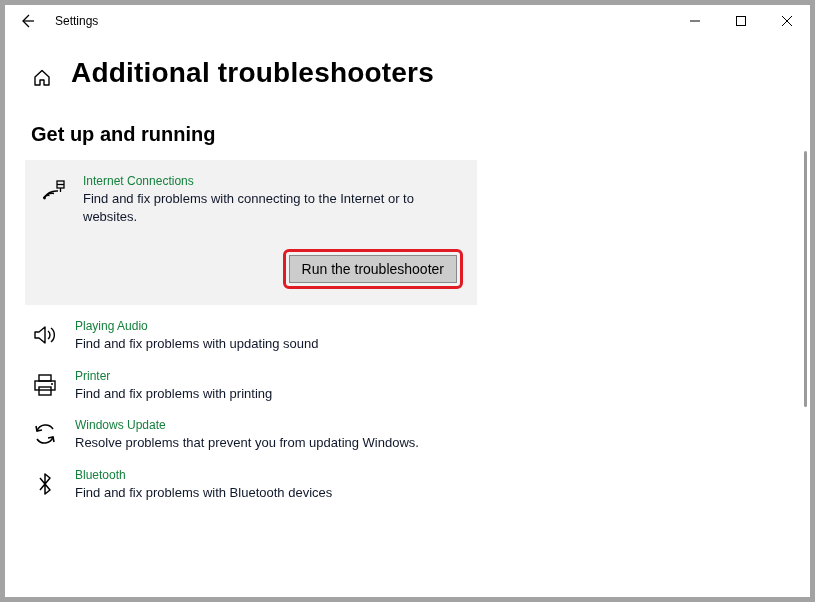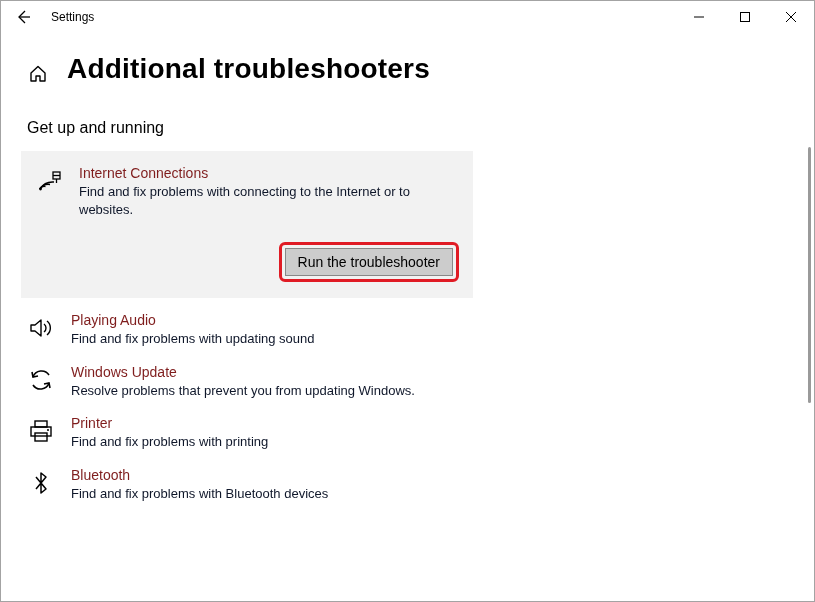--- a/index.html
+++ b/index.html
@@ -1,33 +1,33 @@
 <!DOCTYPE html>
 <html><head>
 <meta charset="utf-8">
 <style>
   * { box-sizing: border-box; margin: 0; padding: 0; }
   html, body { width: 815px; height: 602px; font-family: "Segoe UI", Arial, sans-serif; background: #fff; color: #000; overflow: hidden; }
-  .window { width: 815px; height: 602px; border: 1px solid #a3a3a3; position: relative; background: #fff; }
+  .window { width: 815px; height: 602px; border: 5px solid #a3a3a3; position: relative; background: #fff; }
   .titlebar { height: 32px; display: flex; align-items: center; justify-content: space-between; }
   .titlebar-left { display: flex; align-items: center; gap: 6px; }
   .back-btn { width: 44px; height: 32px; display: flex; align-items: center; justify-content: center; font-size: 18px; cursor: default; }
   .title-text { font-size: 12px; }
   .win-controls { display: flex; }
   .win-btn { width: 46px; height: 32px; display: flex; align-items: center; justify-content: center; font-size: 14px; cursor: default; font-family: "Segoe MDL2 Assets", "Segoe UI Symbol", Arial; }
   .content { padding: 20px 26px 0 26px; position: relative; height: calc(100% - 32px); }
   .header-row { display: flex; align-items: flex-end; gap: 18px; margin-bottom: 34px; }
   .home-icon { width: 22px; height: 22px; display:flex; align-items:center; justify-content:center; }
   h1 { font-weight: 600; font-size: 28px; letter-spacing: 0.2px; }
-  .section-title { font-size: 16px; font-weight: 400; margin-bottom: 14px; }
+  .section-title { font-size: 20px; font-weight: 700; margin-bottom: 14px; }
   .section-title.mt { margin-top: 40px; }
   .item { display: flex; gap: 16px; padding: 8px 0; align-items: flex-start; width: 452px; }
   .item .icon { width: 28px; height: 28px; flex: 0 0 28px; margin-top: 2px; display:flex; align-items:center; justify-content:center; }
   .item .text { flex: 1; }
-  .item .name { font-size: 14px; color: #7f1d1d; margin-bottom: 2px; }
+  .item .name { font-size: 12px; color: #15803d; margin-bottom: 2px; }
   .item .desc { font-size: 13px; color: #0f172a; line-height: 1.35; }
   .expanded { background: #f2f2f2; padding: 10px 14px 16px 14px; width: 452px; margin-left: -6px; }
   .expanded .item { width: auto; padding: 4px 0 0 0; }
   .run-row { display: flex; justify-content: flex-end; margin-top: 24px; }
   .run-btn { background: #ccc; border: 1px solid #888; padding: 5px 12px; font-size: 14px; cursor: default; font-family: inherit; }
   .run-highlight { border: 3px solid #e01b24; padding: 3px; display: inline-block; border-radius: 6px; }
   .scroll-thumb { position: absolute; right: 3px; top: 114px; width: 3px; height: 256px; background: #9a9a9a; border-radius: 2px; }
   svg { display:block; }
 </style>
 </head>
@@ -113,44 +113,44 @@
       </div>
       <div class="text">
         <div class="name">Playing Audio</div>
         <div class="desc">Find and fix problems with updating sound</div>
       </div>
     </div>
 
     <div class="item">
       <div class="icon">
         <svg width="26" height="26" viewBox="0 0 26 26">
+          <rect x="7" y="3" width="12" height="6" stroke="#000" stroke-width="1.4" fill="none"></rect>
+          <rect x="3" y="9" width="20" height="9" stroke="#000" stroke-width="1.4" fill="none"></rect>
+          <rect x="7" y="15" width="12" height="8" stroke="#000" stroke-width="1.4" fill="none"></rect>
+          <circle cx="20" cy="12" r="1" fill="#000"></circle>
+        </svg>
+      </div>
+      <div class="text">
+        <div class="name">Printer</div>
+        <div class="desc">Find and fix problems with printing</div>
+      </div>
+    </div>
+
+    <div class="item">
+      <div class="icon">
+        <svg width="26" height="26" viewBox="0 0 26 26">
           <path d="M21 8 A9 9 0 0 0 5 10" stroke="#000" stroke-width="1.6" fill="none"></path>
           <path d="M5 18 A9 9 0 0 0 21 16" stroke="#000" stroke-width="1.6" fill="none"></path>
           <path d="M4 5 L5 10 L10 9" stroke="#000" stroke-width="1.6" fill="none"></path>
           <path d="M22 21 L21 16 L16 17" stroke="#000" stroke-width="1.6" fill="none"></path>
         </svg>
       </div>
       <div class="text">
         <div class="name">Windows Update</div>
         <div class="desc">Resolve problems that prevent you from updating Windows.</div>
-      </div>
-    </div>
-
-    <div class="item">
-      <div class="icon">
-        <svg width="26" height="26" viewBox="0 0 26 26">
-          <rect x="7" y="3" width="12" height="6" stroke="#000" stroke-width="1.4" fill="none"></rect>
-          <rect x="3" y="9" width="20" height="9" stroke="#000" stroke-width="1.4" fill="none"></rect>
-          <rect x="7" y="15" width="12" height="8" stroke="#000" stroke-width="1.4" fill="none"></rect>
-          <circle cx="20" cy="12" r="1" fill="#000"></circle>
-        </svg>
-      </div>
-      <div class="text">
-        <div class="name">Printer</div>
-        <div class="desc">Find and fix problems with printing</div>
       </div>
     </div>
 
 
     <div class="item">
       <div class="icon">
         <svg width="26" height="26" viewBox="0 0 26 26">
           <path d="M8 7 L18 19 L13 23 V3 L18 7 L8 19" stroke="#000" stroke-width="1.5" fill="none" stroke-linejoin="round"></path>
         </svg>
       </div>

